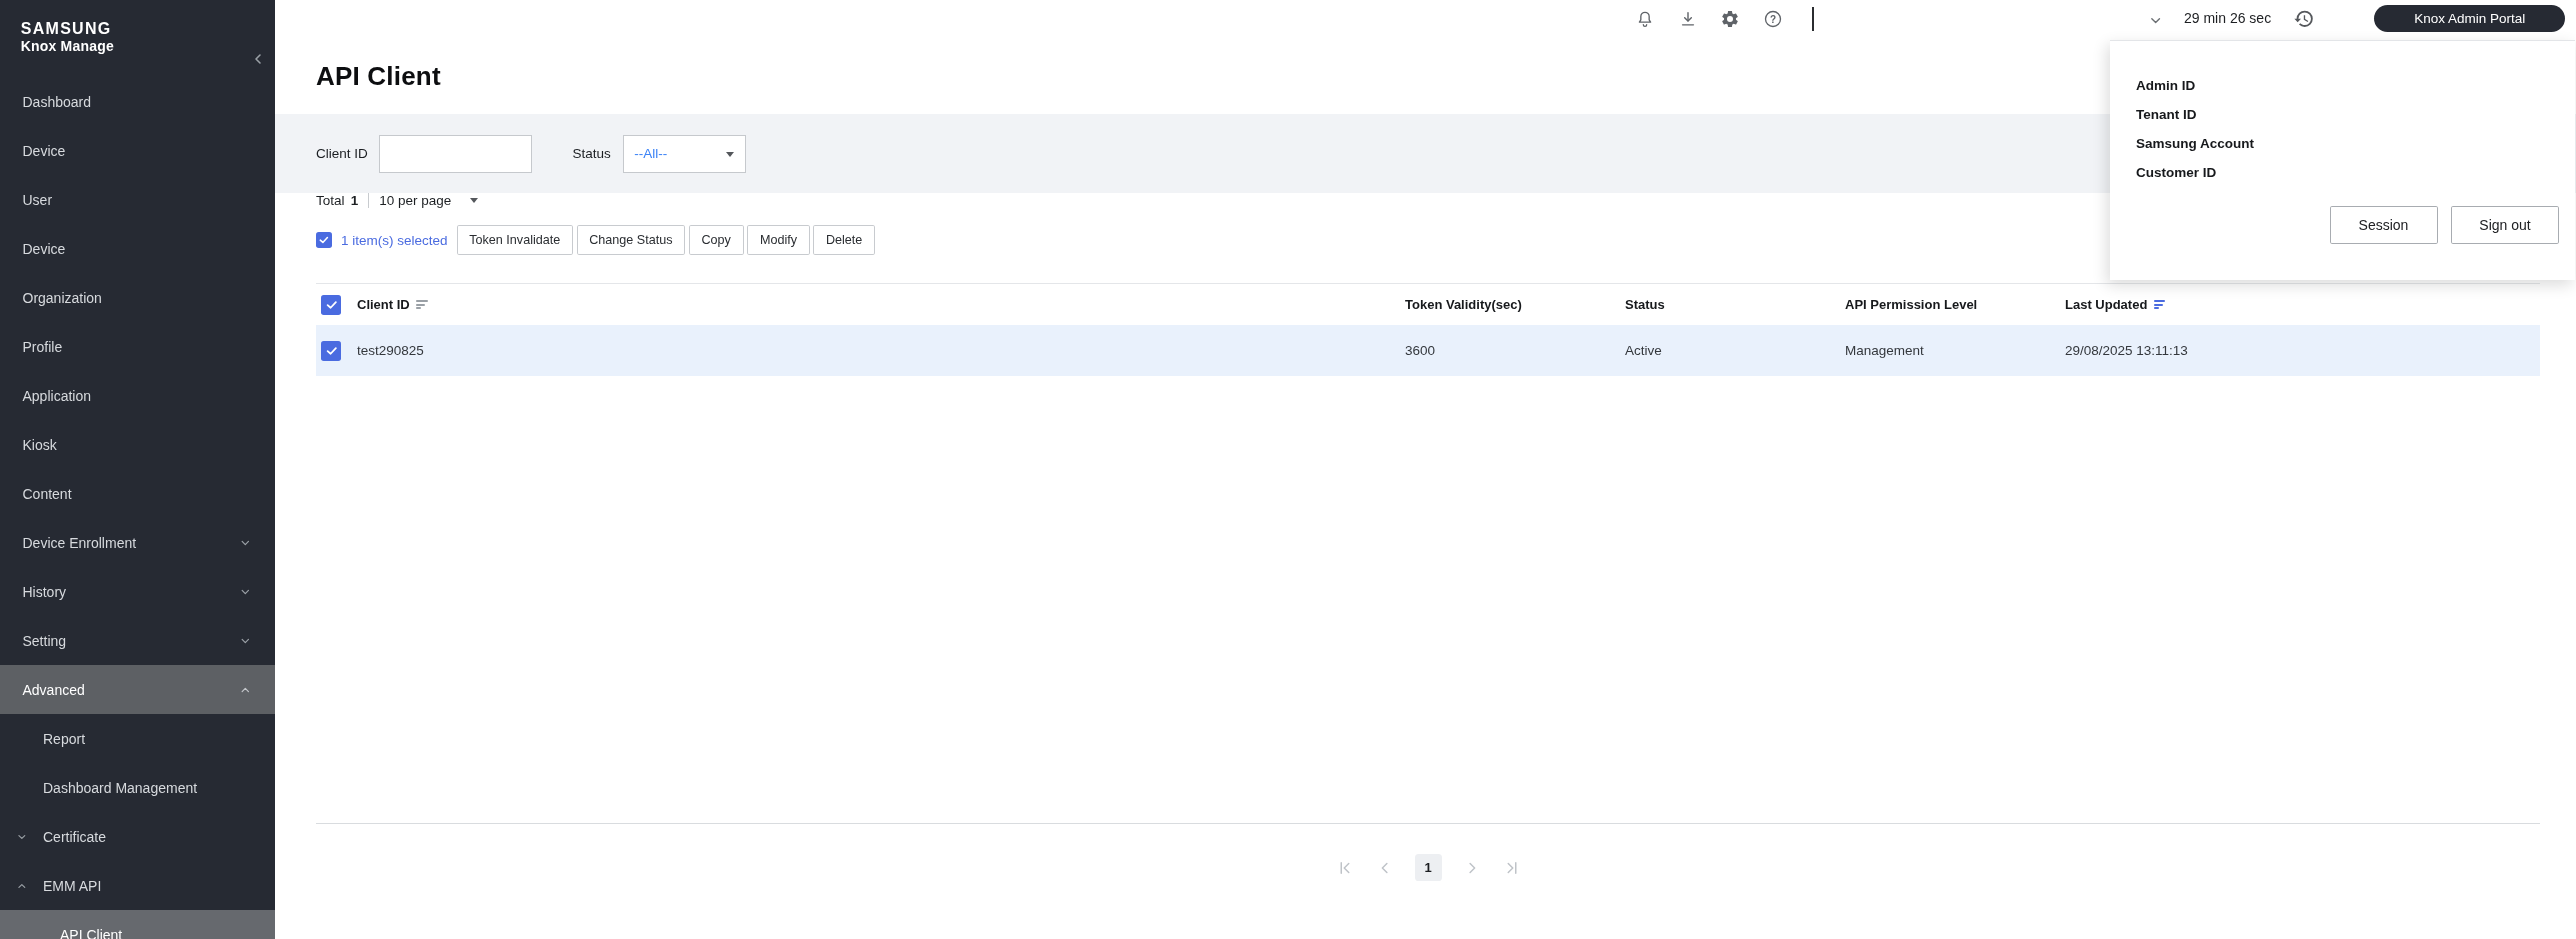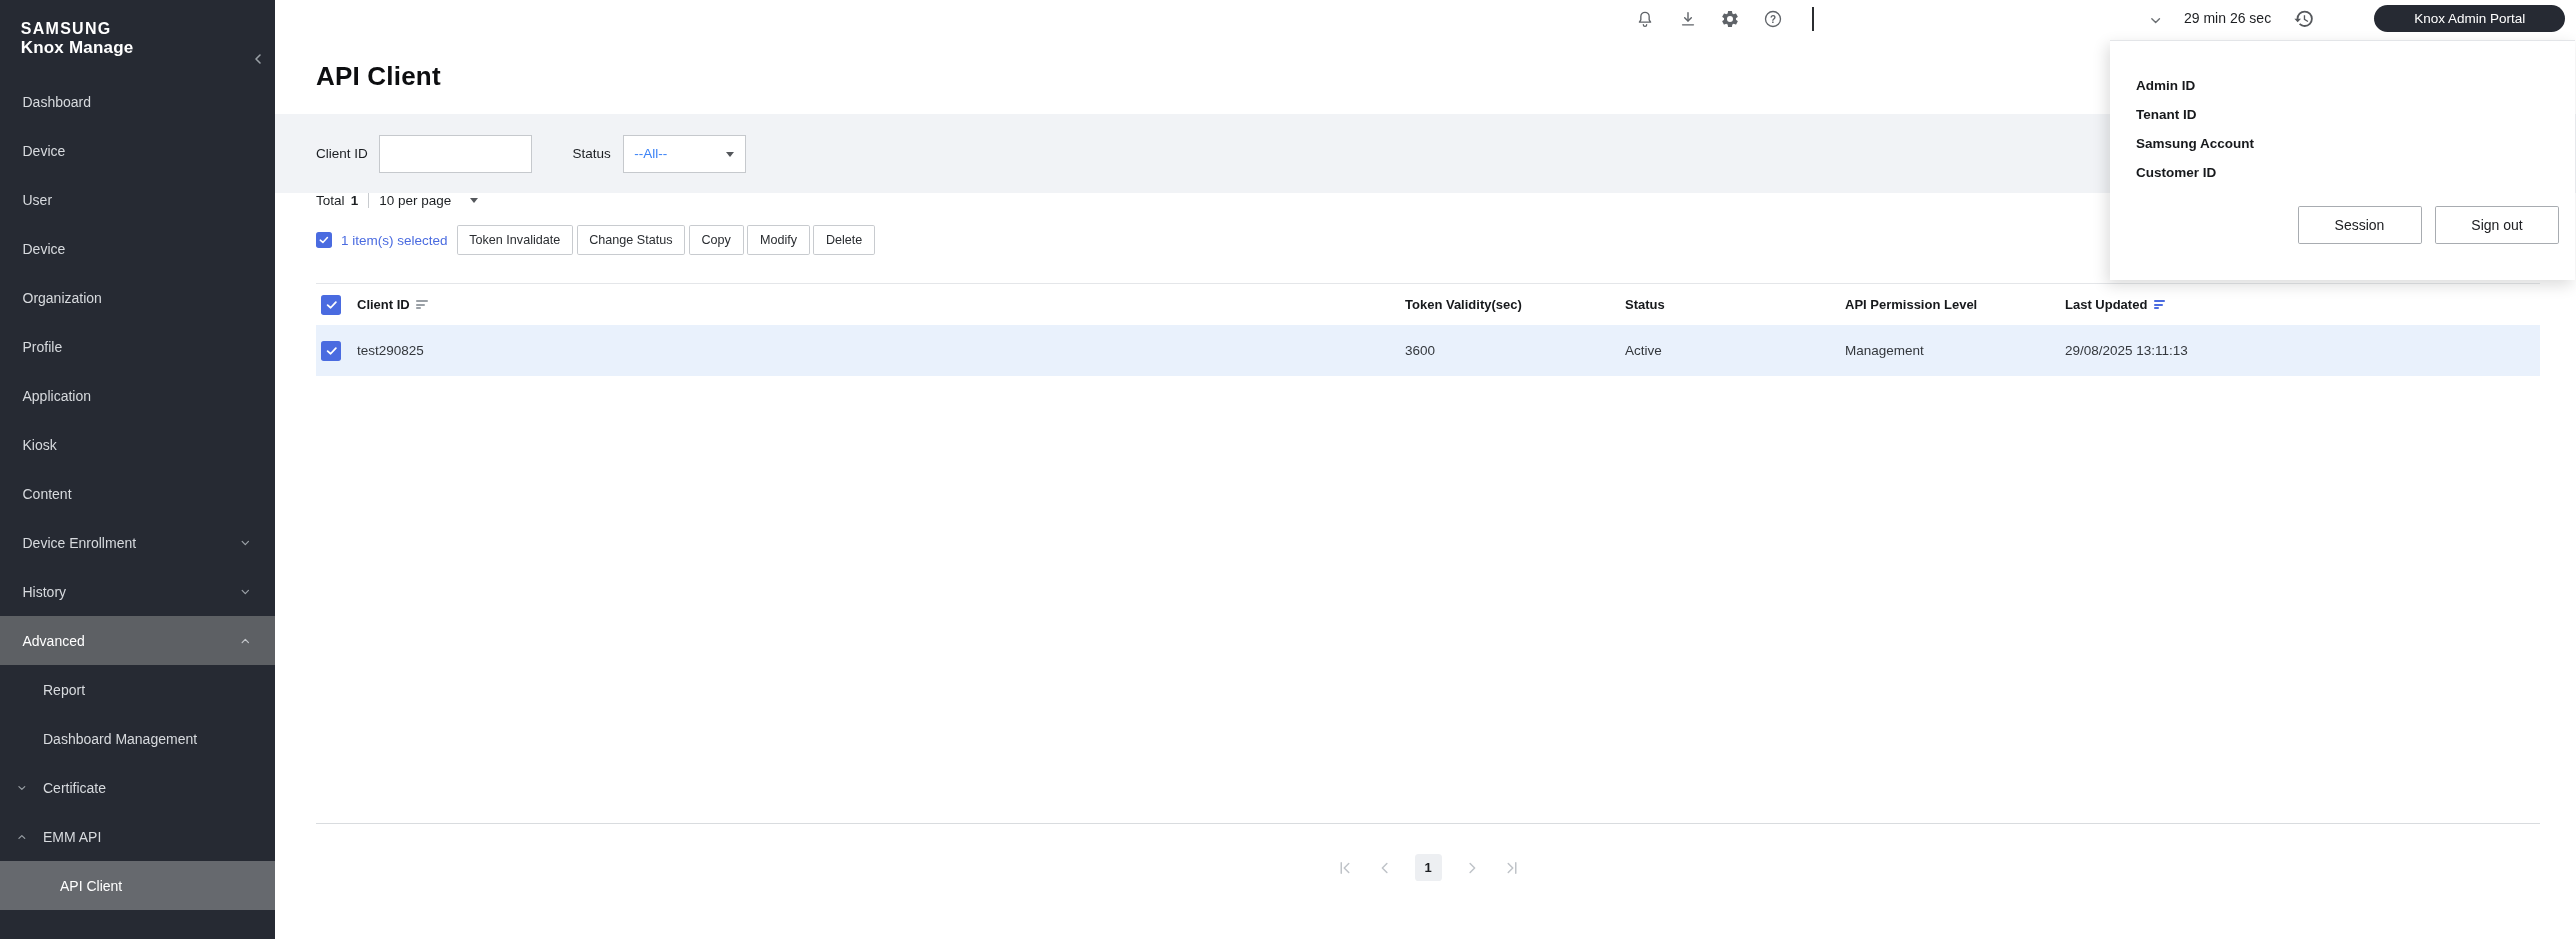--- a/index.html
+++ b/index.html
@@ -3,21 +3,21 @@
 <meta charset="utf-8">
 <style>
   * { margin:0; padding:0; box-sizing:border-box; }
   html,body { width:2576px; height:939px; overflow:hidden; background:#ffffff;
               font-family:"Liberation Sans", sans-serif; color:#202124; }
 
   
   .sidebar { position:absolute; left:0; top:0; width:275px; height:939px; background:#262a33; z-index:5; }
   .brand { position:absolute; top:20px; left:20.7px; color:#ffffff; line-height:1.1; }
   .brand .line1 { font-size:16px; font-weight:800; letter-spacing:1.3px; }
-  .brand .line2 { font-size:17px; font-weight:600; margin-top:1.8px; letter-spacing:0.2px; }
+  .brand .line2 { font-size:14px; font-weight:600; margin-top:1.8px; letter-spacing:0.2px; }
   .collapse-btn { position:absolute; top:51px; right:9px; width:16px; height:16px; cursor:pointer; }
   .nav { position:absolute; top:77px; left:0; width:100%; }
   .nav-item { position:relative; height:49px; display:flex; align-items:center;
               padding-left:22.5px; font-size:14px; color:#d7dade; cursor:pointer; }
   .nav-item.sub    { padding-left:43px; }
   .nav-item.sub2   { padding-left:60px; }
   .nav-item.has-left-chevron { padding-left:43px; }
   .nav-item.active   { background:#5d6064; color:#ffffff; }
   .nav-item.selected { background:#66696e; color:#ffffff; }
   .chev-right { position:absolute; right:23.4px; top:50%; transform:translateY(-50%); display:flex; }
@@ -38,21 +38,21 @@
                  background:#262a33; color:#fff; font-size:13.5px; display:flex; align-items:center;
                  padding:0 40px; cursor:pointer; white-space:nowrap; }
 
   
   .account-panel { position:absolute; left:1835px; top:40px; width:465px; height:240px; background:#fff;
                    border-top:0.9px solid #e3e5e8; box-shadow:-2.7px 5.4px 14.4px rgba(0,0,0,.14); z-index:9; }
   .account-rows { padding:23.4px 0 0 26px; }
   .account-row { height:29px; display:flex; align-items:flex-end; }
   .account-label { font-size:13.5px; font-weight:700; color:#17191c; }
   .account-buttons { display:flex; justify-content:flex-end; gap:13.5px; margin:26px 16px 0 0; }
-  .panel-btn { width:124px; height:38px; background:#fff; border:0.9px solid #a8acb1; border-radius:1.8px;
+  .panel-btn { width:108px; height:38px; background:#fff; border:0.9px solid #a8acb1; border-radius:1.8px;
                font-size:14px; color:#202124; display:flex; align-items:center; justify-content:center;
                cursor:pointer; font-family:inherit; }
 
   
   .content { padding:0 36px 0 41px; }
   .page-title { margin-top:20.7px; font-size:26px; font-weight:700; color:#0d0e10; letter-spacing:0.2px; }
 
   .filter-band { position:relative; margin:22.5px -36px 0 -41px; height:79px; background:#f1f3f6;
                  display:flex; align-items:center; padding-left:41px; }
   .filter-label { font-size:13.5px; color:#1b1e22; }
@@ -145,20 +145,28 @@
     <div class="nav-item">
       <span>Device Enrollment</span>
       <span class="chev-right">
           <svg width="12.6" height="12.6" viewBox="0 0 24 24" fill="none" stroke="#9aa0a6" stroke-width="2.4" stroke-linecap="round" stroke-linejoin="round">
             <polyline points="6 9 12 15 18 9"></polyline>
           </svg>
         </span>
     </div>
     <div class="nav-item">
       <span>History</span>
+      <span class="chev-right">
+          <svg width="12.6" height="12.6" viewBox="0 0 24 24" fill="none" stroke="#9aa0a6" stroke-width="2.4" stroke-linecap="round" stroke-linejoin="round">
+            <polyline points="6 9 12 15 18 9"></polyline>
+          </svg>
+        </span>
+    </div>
+    <div class="nav-item">
+      <span>Setting</span>
       <span class="chev-right">
           <svg width="12.6" height="12.6" viewBox="0 0 24 24" fill="none" stroke="#9aa0a6" stroke-width="2.4" stroke-linecap="round" stroke-linejoin="round">
             <polyline points="6 9 12 15 18 9"></polyline>
           </svg>
         </span>
     </div>
     <div class="nav-item active">
       <span>Advanced</span>
       <span class="chev-right">
           <svg width="12.6" height="12.6" viewBox="0 0 24 24" fill="none" stroke="#c3c6ca" stroke-width="2.4" stroke-linecap="round" stroke-linejoin="round">

